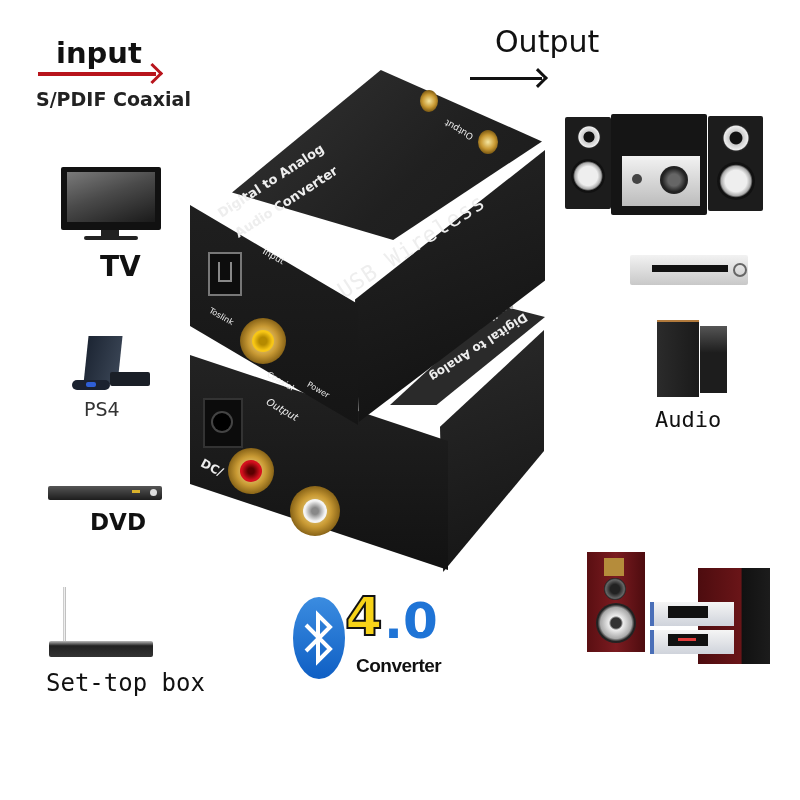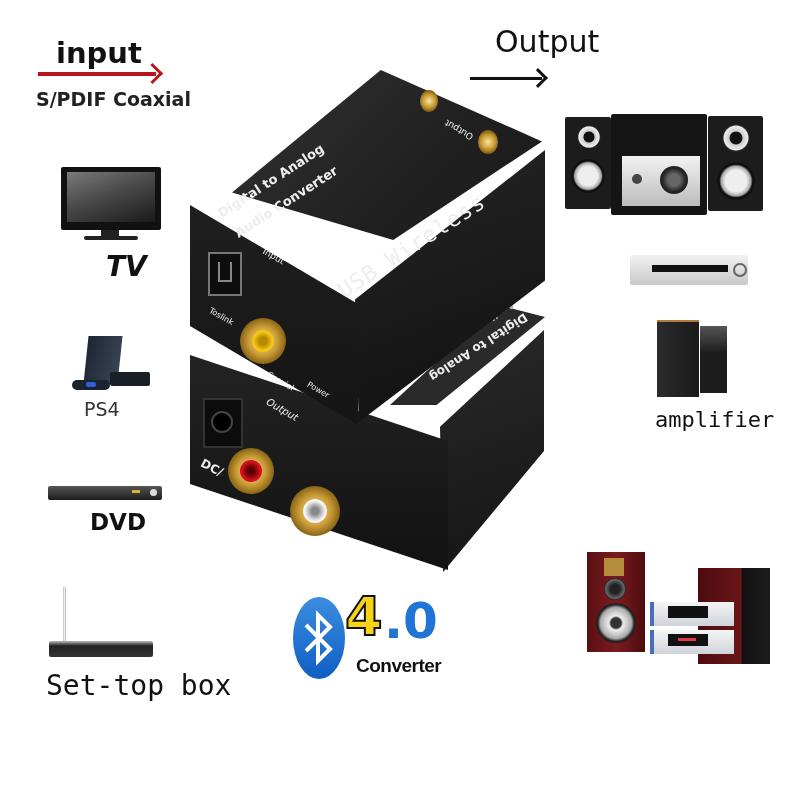--- a/index.html
+++ b/index.html
@@ -9,24 +9,24 @@
   .input-title{left:56px;top:36px;font-size:29px;font-weight:bold;color:#111;font-family:"DejaVu Sans",sans-serif;}
   .red-arrow{left:38px;top:72px;width:118px;height:4px;background:#b8141c;}
   .red-arrow:after{content:"";position:absolute;right:-4px;top:-6px;width:12px;height:12px;border-top:3px solid #b8141c;border-right:3px solid #b8141c;transform:rotate(45deg);}
   .input-sub{left:36px;top:88px;font-size:19px;font-weight:bold;color:#222;}
   .output-title{left:495px;top:24px;font-size:30px;color:#111;font-family:"DejaVu Sans",sans-serif;}
   .black-arrow{left:470px;top:77px;width:72px;height:3px;background:#111;}
   .black-arrow:after{content:"";position:absolute;right:-3px;top:-6px;width:11px;height:11px;border-top:3px solid #111;border-right:3px solid #111;transform:rotate(45deg);}
 
   
   .dev-label{color:#111;}
-  .lbl-tv{left:106px;top:250px;font-size:28px;font-weight:bold;font-style:italic;}
+  .lbl-tv{left:100px;top:250px;font-size:28px;font-weight:bold;}
   .lbl-ps4{left:84px;top:398px;font-size:19px;color:#333;}
   .lbl-dvd{left:90px;top:509px;font-size:23px;font-weight:bold;}
-  .lbl-stb{left:46px;top:669px;font-size:28px;font-family:"DejaVu Sans Mono",monospace;}
+  .lbl-stb{left:46px;top:669px;font-size:24px;font-family:"DejaVu Sans Mono",monospace;}
   .lbl-audio{left:655px;top:405px;font-size:22px;font-family:"DejaVu Sans Mono",monospace;line-height:30px;}
 
   
   .tv{left:61px;top:167px;width:100px;height:63px;background:#111;border-radius:2px;}
   .tv-screen{left:6px;top:5px;width:88px;height:50px;background:linear-gradient(160deg,#7a7a7a 0%,#4a4a4a 45%,#1a1a1a 100%);}
   .tv-neck{left:101px;top:230px;width:18px;height:6px;background:#222;}
   .tv-base{left:84px;top:236px;width:54px;height:4px;background:#222;border-radius:2px;}
 
   
   .ps4-body{left:86px;top:336px;width:34px;height:48px;background:linear-gradient(100deg,#1c2533,#3b4656);transform:skewX(-6deg);}
@@ -165,21 +165,21 @@
   <div class="abs ring wf" style="left:9px;top:46px;width:38px;height:38px;"></div>
 </div>
 
 <div class="abs recv"></div>
 <div class="abs recv-disp"></div>
 <div class="abs recv-knob"></div>
 
 <div class="abs sub"></div>
 <div class="abs sat"></div>
 <div class="abs dev-label lbl-audio">
-  <div>amplifier</div>
+  <div>Audio</div>
 </div>
 
 <div class="abs hifi-spk"></div>
 <div class="abs hifi-tw"></div>
 <div class="abs hifi-mid ring"></div>
 <div class="abs hifi-woof ring"></div>
 <div class="abs hifi-sub"></div>
 <div class="abs hifi-unit1"></div>
 <div class="abs hifi-d1"></div>
 <div class="abs hifi-unit2"></div>

